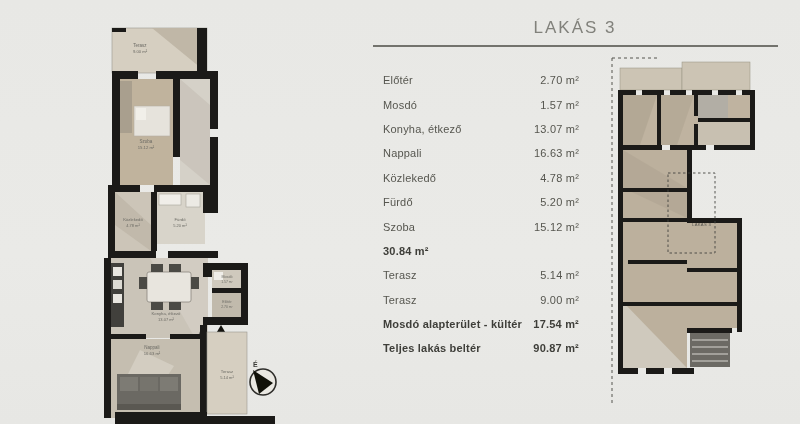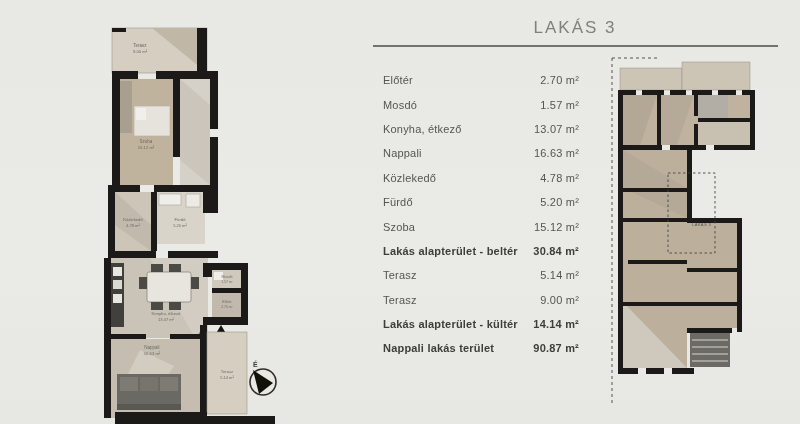--- a/index.html
+++ b/index.html
@@ -182,37 +182,36 @@
     </div>
     <div class="trow">
       <span class="tlabel">Fürdő</span>
       <span class="tvalue">5.20 m²</span>
     </div>
     <div class="trow">
       <span class="tlabel">Szoba</span>
       <span class="tvalue">15.12 m²</span>
     </div>
     <div class="trow bold">
-      <span class="tlabel">Lakás alapterület - beltér</span>
       <span class="tvalue">30.84 m²</span>
     </div>
     <div class="trow">
       <span class="tlabel">Terasz</span>
       <span class="tvalue">5.14 m²</span>
     </div>
     <div class="trow">
       <span class="tlabel">Terasz</span>
       <span class="tvalue">9.00 m²</span>
     </div>
     <div class="trow bold">
-      <span class="tlabel">Lakás alapterület - kültér</span>
-      <span class="tvalue">14.14 m²</span>
+      <span class="tlabel">Mosdó alapterület - kültér</span>
+      <span class="tvalue">17.54 m²</span>
     </div>
     <div class="trow bold">
-      <span class="tlabel">Nappali lakás terület</span>
+      <span class="tlabel">Teljes lakás beltér</span>
       <span class="tvalue">90.87 m²</span>
     </div>
   </div>
 
 <svg class="plan-right" viewBox="0 0 198 360">
 
   <g stroke="#55544f" stroke-width="1" stroke-dasharray="3,3" fill="none">
     <line x1="10" y1="6" x2="58" y2="6"></line>
     <line x1="10" y1="6" x2="10" y2="352"></line>
   </g>

